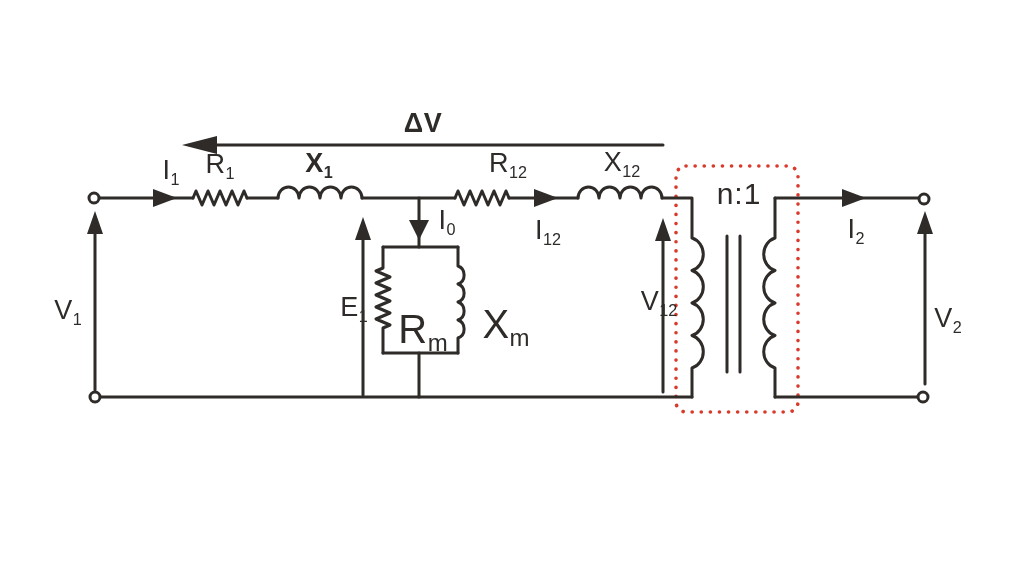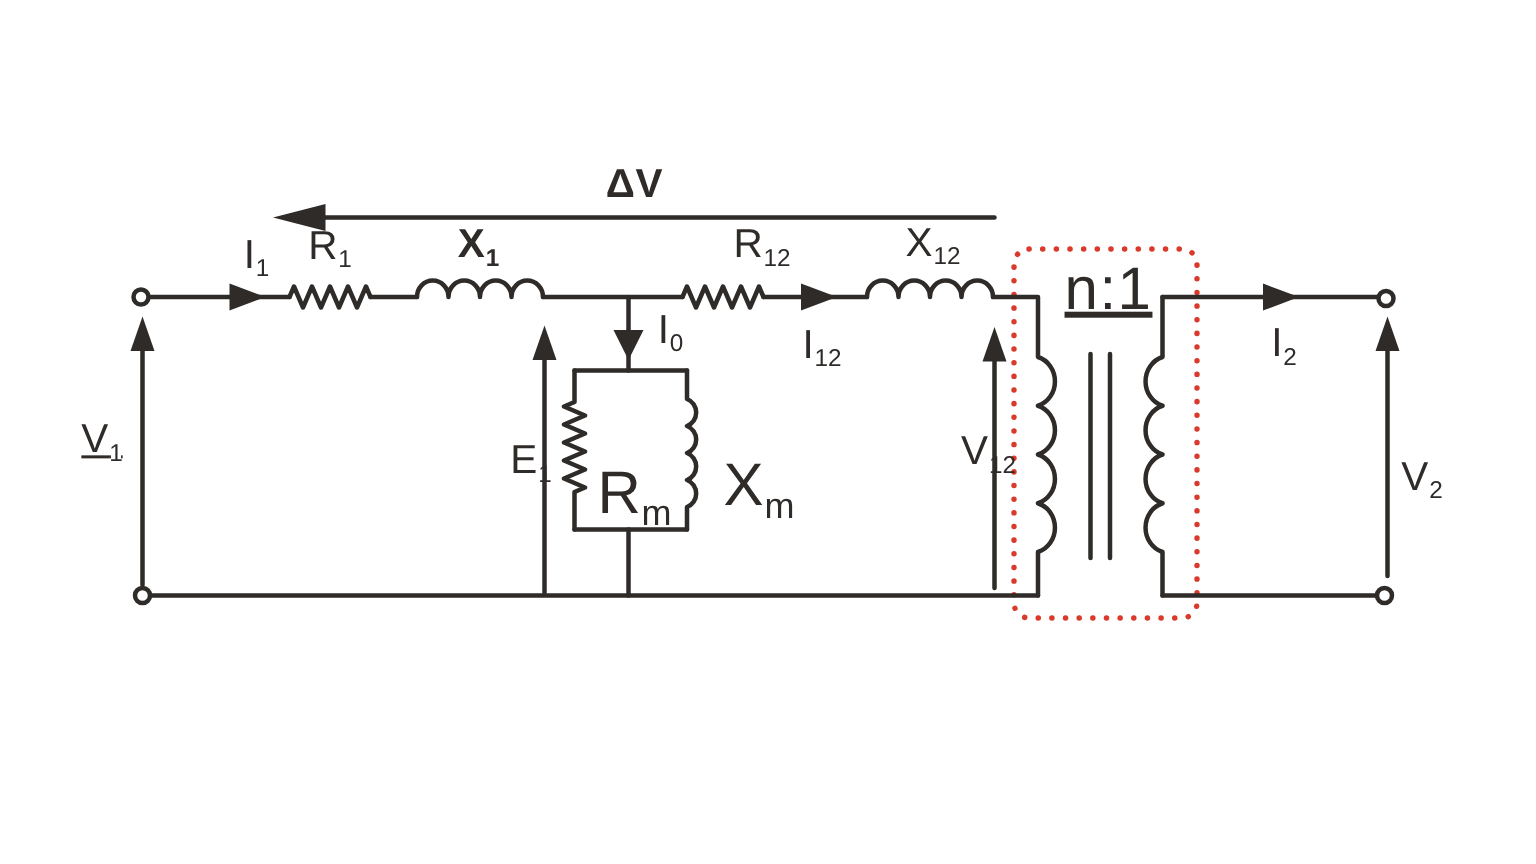--- a/index.html
+++ b/index.html
@@ -45,21 +45,21 @@
     letter-spacing: 0.5px;
     white-space: nowrap;
     line-height: 1;
   }
   .lbl-sub {
     font-size: 0.60em;
     vertical-align: -0.35em;
     letter-spacing: 0;
   }
   .lbl-lg { font-size: 40px; margin-top: 16px; }
-  .lbl-md { font-size: 40px; letter-spacing: 1px; text-decoration: underline; }
+  .lbl-md { font-size: 30px; letter-spacing: 1px; }
 </style>
 </head>
 <body>
 
 <div class="canvas">
 
   <svg width="1024" height="576" viewBox="0 0 1024 576">
 
     <rect class="dotted-box" x="676" y="166" width="122" height="246" rx="10"></rect>
 
@@ -136,21 +136,21 @@
   <div class="lbl" style="left:622px; top:164px;"><span>X</span><span class="lbl-sub">12</span></div>
 
   <div class="lbl" style="left:447px; top:222px;"><span>I</span><span class="lbl-sub">0</span></div>
 
   <div class="lbl" style="left:354px; top:309px;"><span>E</span><span class="lbl-sub">1</span></div>
 
   <div class="lbl lbl-lg" style="left:423px; top:316px;"><span>R</span><span class="lbl-sub">m</span></div>
 
   <div class="lbl lbl-lg" style="left:506px; top:311px;"><span>X</span><span class="lbl-sub">m</span></div>
 
-  <div class="lbl" style="left:68px; top:295px;text-decoration:underline;"><span>V</span><span class="lbl-sub">1</span></div>
+  <div class="lbl" style="left:68px; top:312px;"><span>V</span><span class="lbl-sub">1</span></div>
 
   <div class="lbl" style="left:643px; top:303px;margin-left:16px;"><span>V</span><span class="lbl-sub">12</span></div>
 
   <div class="lbl lbl-md" style="left:739px; top:196px;"><span>n:1</span><span class="lbl-sub"></span></div>
 
   <div class="lbl" style="left:856px; top:231px;"><span>I</span><span class="lbl-sub">2</span></div>
 
   <div class="lbl" style="left:948px; top:320px;"><span>V</span><span class="lbl-sub">2</span></div>
 
 </div>

